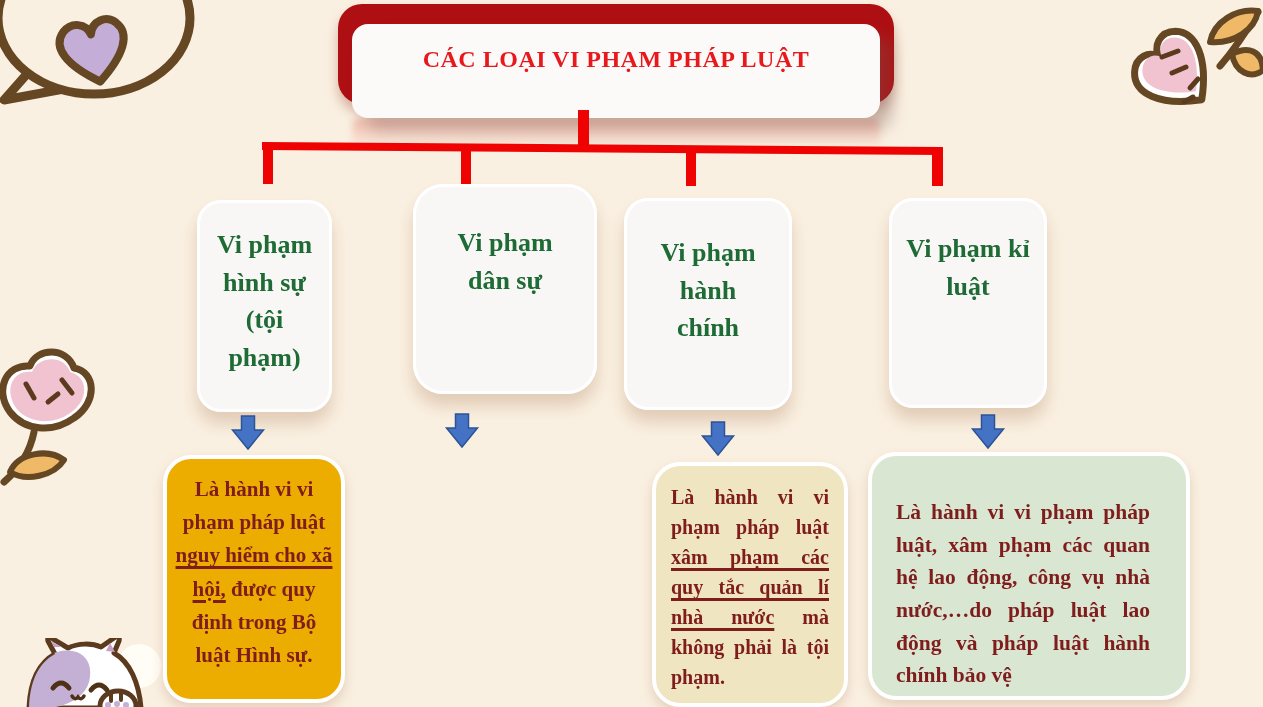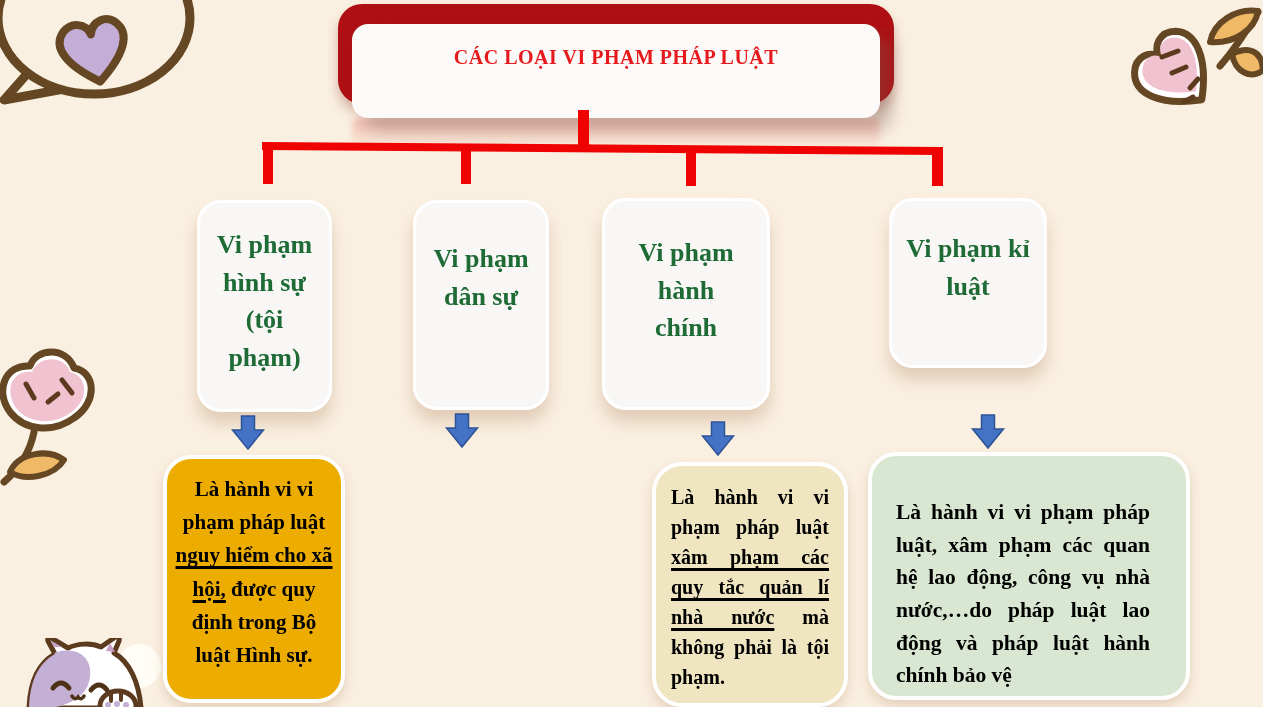--- a/index.html
+++ b/index.html
@@ -16,21 +16,21 @@
     background:#AE0F12;border-radius:24px;
     box-shadow:0 8px 12px rgba(150,60,50,.35);
   }
   .banner-inner{
     position:absolute;left:352px;top:24px;width:528px;height:94px;
     background:#FBFAF8;border-radius:16px;
     box-shadow:12px 12px 16px rgba(120,90,80,.35);
   }
   .banner-title{
     padding-top:22px;text-align:center;
-    font-size:20px;font-weight:bold;color:#E8191C;letter-spacing:.5px;
+    font-size:24px;font-weight:bold;color:#E8191C;letter-spacing:.5px;
     white-space:nowrap;
     font-family:Liberation Serif, serif;
   }
   .banner-reflection{
     position:absolute;left:352px;top:118px;width:528px;height:32px;
     background:linear-gradient(to bottom, rgba(234,128,115,.45), rgba(250,240,225,0));
     filter:blur(3px);border-radius:8px;
   }
 
   
@@ -38,32 +38,32 @@
 
   
   .cat-box{
     position:absolute;background:#F8F7F5;border-radius:24px;
     box-shadow:0 12px 16px rgba(190,150,120,.4), 0 0 0 3px #FFFFFF inset;
     text-align:center;color:#1E6B36;font-weight:bold;font-size:26px;line-height:1.45;
   }
   .cat-box .lbl{display:inline-block;}
   .cat1{left:197px;top:200px;width:135px;height:212px;}
   .cat1 .lbl{padding-top:26px;width:112px;}
-  .cat2{left:413px;top:200px;width:136px;height:210px;}
+  .cat2{left:413px;top:184px;width:184px;height:210px;border-radius:30px;}
   .cat2 .lbl{padding-top:40px;width:120px;}
-  .cat3{left:602px;top:198px;width:168px;height:212px;}
+  .cat3{left:624px;top:198px;width:168px;height:212px;}
   .cat3 .lbl{padding-top:36px;width:118px;}
-  .cat4{left:889px;top:198px;width:158px;height:170px;}
+  .cat4{left:889px;top:198px;width:158px;height:210px;}
   .cat4 .lbl{padding-top:32px;width:124px;}
 
   
   .desc{
     position:absolute;border:4px solid #FFFFFF;border-radius:28px;
     box-shadow:0 6px 12px rgba(190,150,120,.35);
-    color:#000000;font-weight:bold;box-sizing:border-box;
+    color:#7f1d1d;font-weight:bold;box-sizing:border-box;
   }
   .desc u{text-decoration-thickness:2.5px;text-underline-offset:4px;}
   .descA{left:163px;top:455px;width:182px;height:248px;
     font-size:21px;line-height:1.58;text-align:center;padding:14px 8px 0 8px;}
   .descB{left:368px;top:470px;width:258px;height:236px;
     font-size:21px;line-height:1.55;text-align:left;padding:50px 16px 0 20px;}
   .descC{left:652px;top:462px;width:196px;height:245px;
     font-size:20px;line-height:1.5;text-align:justify;padding:16px 15px 0 15px;}
   .descD{left:868px;top:452px;width:322px;height:248px;
     font-size:21.5px;line-height:1.52;text-align:justify;padding:40px 36px 0 24px;}
@@ -152,20 +152,20 @@
   <svg class="connector" width="1263" height="707" viewBox="0 0 1263 707">
     <path d="M241.5,416 L254.5,416 L254.5,430 L263.5,430 L248,449 L232.5,430 L241.5,430 Z" fill="#4472C4" stroke="#2E5395" stroke-width="1.5"></path>
     <path d="M455.5,414 L468.5,414 L468.5,428 L477.5,428 L462,447 L446.5,428 L455.5,428 Z" fill="#4472C4" stroke="#2E5395" stroke-width="1.5"></path>
     <path d="M711.5,422 L724.5,422 L724.5,436 L733.5,436 L718,455 L702.5,436 L711.5,436 Z" fill="#4472C4" stroke="#2E5395" stroke-width="1.5"></path>
     <path d="M981.5,415 L994.5,415 L994.5,429 L1003.5,429 L988,448 L972.5,429 L981.5,429 Z" fill="#4472C4" stroke="#2E5395" stroke-width="1.5"></path>
   </svg>
 
   <div class="desc descA" style="background: rgb(237, 172, 0);">
     <span>Là hành vi vi phạm pháp luật </span><u>nguy hiểm cho xã hội,</u><span> được quy định trong Bộ luật Hình sự.</span>
   </div>
-  <div class="desc descC" style="background: rgb(239, 229, 193); border-radius: 30px;">
+  <div class="desc descC" style="background: rgb(239, 229, 193);">
     <span>Là hành vi vi phạm pháp luật </span><u>xâm phạm các quy tắc quản lí nhà nước</u><span> mà không phải là tội phạm.</span>
   </div>
   <div class="desc descD" style="background: rgb(217, 231, 210);">
     <span>Là hành vi vi phạm pháp luật, xâm phạm các quan hệ lao động, công vụ nhà nước,…do pháp luật lao động và pháp luật hành chính bảo vệ</span><u></u><span></span>
   </div>
 
 </div>
 
 </body></html>

